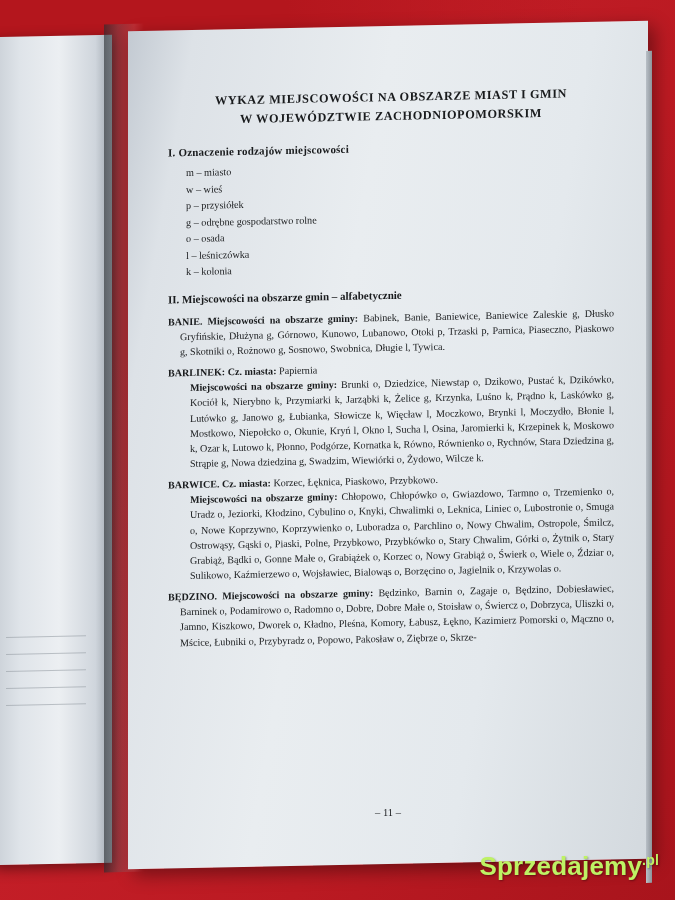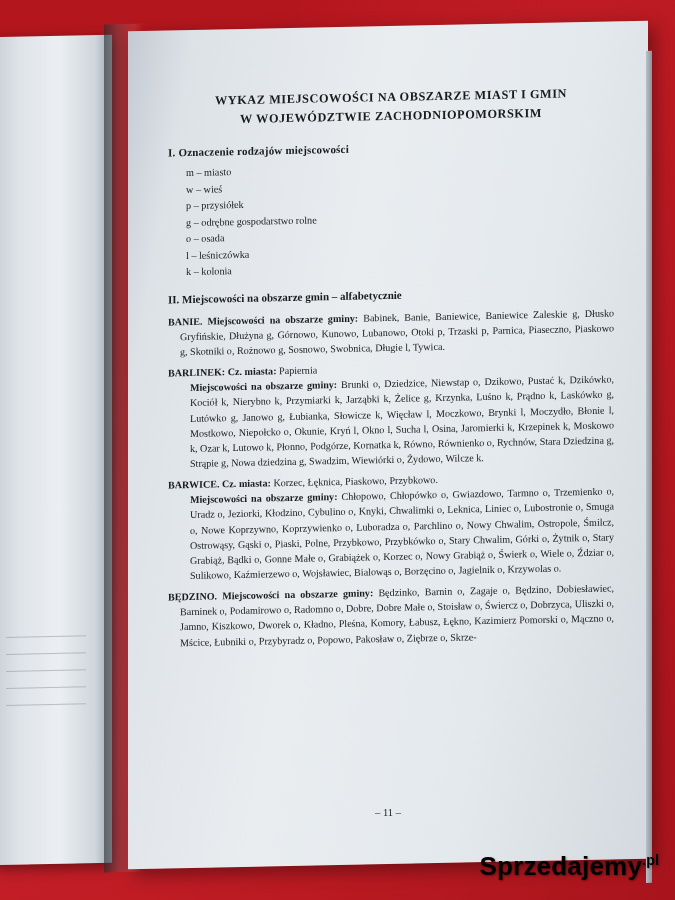--- a/index.html
+++ b/index.html
@@ -84,21 +84,21 @@
   .entry .ind{display:block;margin-left:22px;}
   .entry .ind0{display:block;margin-left:12px;text-indent:-12px;}
   .pagenum{
     position:absolute;
     bottom:46px;left:0;right:0;
     text-align:center;font-size:10.5px;
   }
   
   .watermark{
     position:absolute;right:16px;bottom:18px;
-    color:#000000;
+    color:#bef264;
     font-family:"Liberation Sans", sans-serif;
     font-size:26px;font-weight:bold;
     letter-spacing:.2px;
     text-shadow:1px 1px 2px rgba(0,0,0,.35);
   }
   .watermark .tld{font-size:14px;vertical-align:super;}
   
   .edge{
     position:absolute;right:-4px;top:30px;width:6px;height:832px;
     background:linear-gradient(90deg,#b9c0c7,#8d949b);

